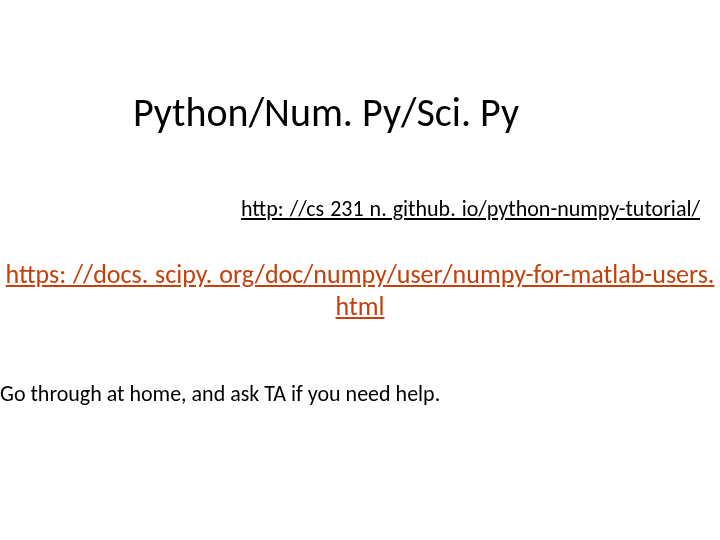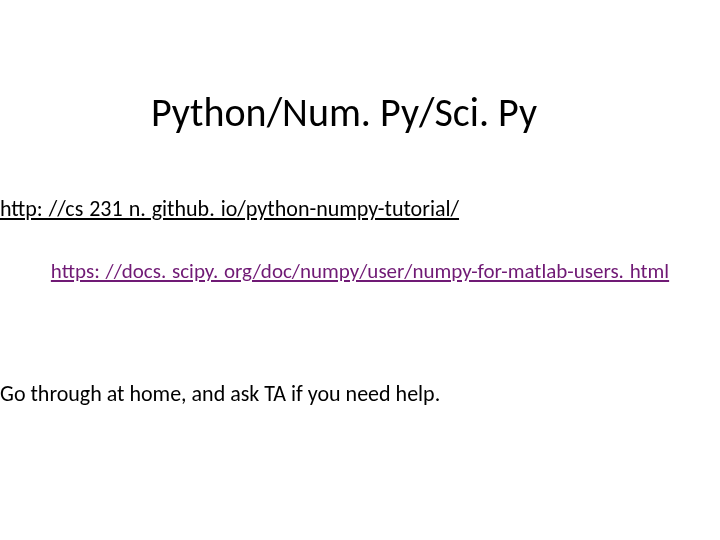--- a/index.html
+++ b/index.html
@@ -20,42 +20,41 @@
   }
   .title {
     position: absolute;
     top: 88px;
     left: 0;
     width: 652px;
     text-align: center;
     font-size: 40px;
     font-weight: 400;
     letter-spacing: 0px;
-    margin-left: 18px;
   }
   .link1 {
     position: absolute;
     top: 195px;
     left: 0;
     width: 700px;
-    text-align: left;
+    text-align: right;
     font-size: 22px;
     text-decoration: underline;
     color: #000000;
     word-spacing: 1px;
   }
   .link2 {
     position: absolute;
     top: 258px;
     left: 0;
     width: 720px;
     text-align: center;
-    font-size: 21px;
+    font-size: 26px;
     text-decoration: underline;
-    color: #701a75;
+    color: #c2410c;
     word-spacing: 1px;
   }
   .note {
     position: absolute;
     top: 380px;
     left: 0;
     width: 720px;
     text-align: left;
     font-size: 22px;
     color: #000000;

